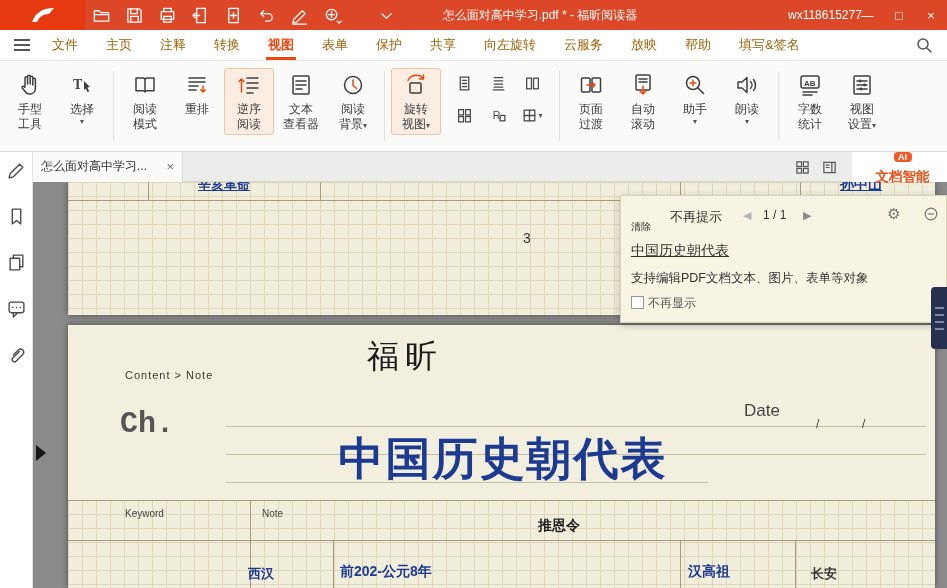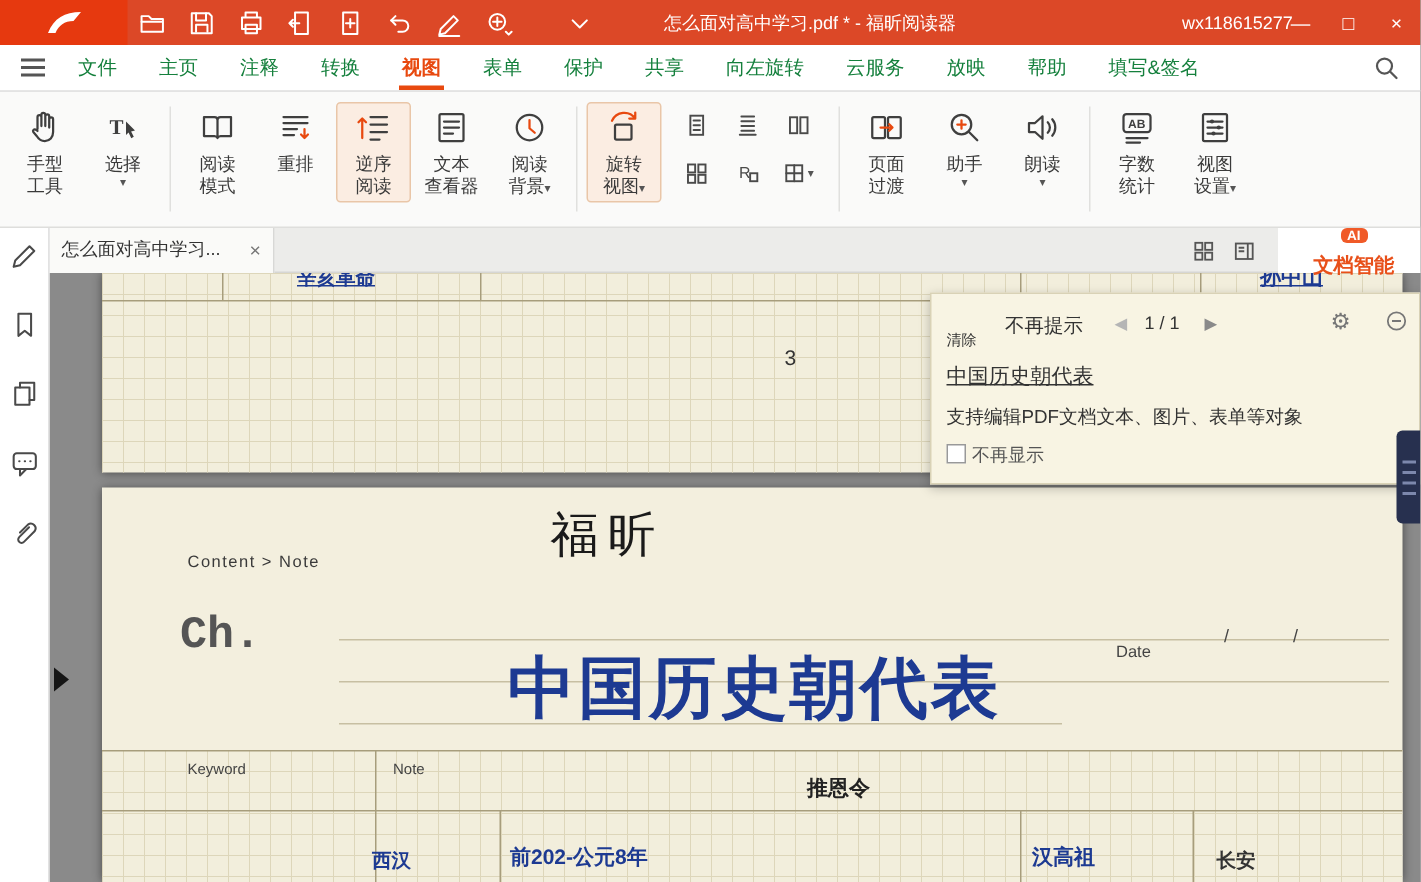--- a/index.html
+++ b/index.html
@@ -13,21 +13,21 @@
   .tico svg{width:19px;height:19px;fill:none;stroke:#fff;stroke-width:1.4;stroke-linecap:round;stroke-linejoin:round;}
   .tb-title{position:absolute;left:540px;top:0;height:20px;line-height:30px;transform:translateX(-50%);color:#fff;font-size:12px;white-space:nowrap;}
   .tb-account{position:absolute;left:788px;top:0;height:30px;line-height:30px;color:#fff;font-size:12px;}
   .winbtns{position:absolute;right:0;top:0;display:flex;}
   .winbtn{width:32px;height:30px;display:flex;align-items:center;justify-content:center;color:#fff;font-size:13px;}
 
   
   .menubar{position:absolute;left:0;top:30px;width:947px;height:31px;background:#fff;border-bottom:1px solid #E6E6E6;display:flex;align-items:center;box-sizing:border-box;z-index:39;}
   .hamb{width:16px;height:12px;margin:0 8px 0 14px;display:flex;flex-direction:column;justify-content:space-between;}
   .hamb i{display:block;height:2px;background:#555;}
-  .mitem{padding:0 14px;height:30px;line-height:30px;font-size:13px;color:#15803d;position:relative;white-space:nowrap;}
+  .mitem{padding:0 14px;height:30px;line-height:30px;font-size:13px;color:#a16207;position:relative;white-space:nowrap;}
   .mitem.active{color:#E8490F;font-weight:bold;}
   .mitem.active::after{content:"";position:absolute;left:12px;right:12px;bottom:0;height:3px;background:#E8490F;}
   .msearch{margin-left:auto;margin-right:14px;width:18px;height:18px;}
   .msearch svg{width:18px;height:18px;fill:none;stroke:#555;stroke-width:1.5;stroke-linecap:round;}
 
   
   .ribbon{position:absolute;left:0;top:61px;width:947px;height:91px;background:#FAFAF9;border-bottom:1px solid #DEDEDC;display:flex;align-items:flex-start;padding:7px 0 0 4px;box-sizing:border-box;z-index:38;}
   .rbtn{display:flex;flex-direction:column;align-items:center;min-width:42px;padding:3px 3px 2px;margin:0 1px;border:1px solid transparent;border-radius:3px;}
   .rbtn.hl{background:#FBEDE2;border-color:#E9C6A8;}
   .ric{width:26px;height:26px;fill:none;stroke:#3f3f3f;stroke-width:1.5;stroke-linecap:round;stroke-linejoin:round;margin-bottom:4px;flex:0 0 auto;}
@@ -282,20 +282,29 @@
     </div>
     <div class="rdiv"></div>
     <div class="rbtn">
       <svg class="ric" viewBox="0 0 26 26">
           <rect x="3.5" y="6" width="8.5" height="14" rx="1"></rect>
           <rect x="14" y="6" width="8.5" height="14" rx="1"></rect>
           <path class="oa" d="M9 13h8m0 0l-2.2-2.2M17 13l-2.2 2.2"></path>
         </svg>
       <span class="lbl">页面</span>
       <span class="lbl">过渡</span>
+    </div>
+    <div class="rbtn">
+      <svg class="ric" viewBox="0 0 26 26">
+          <rect x="6" y="3" width="14" height="15" rx="1"></rect>
+          <path d="M9 7h8M9 10h8"></path>
+          <path class="oa" d="M13 14v8m0 0l-3-3m3 3l3-3"></path>
+        </svg>
+      <span class="lbl">自动</span>
+      <span class="lbl">滚动</span>
     </div>
     <div class="rbtn">
       <svg class="ric" viewBox="0 0 26 26">
           <circle cx="11" cy="11" r="6.5"></circle>
           <path d="M16 16l5.5 5.5"></path>
           <path class="oa" d="M11 8.2v5.6M8.2 11h5.6"></path>
         </svg>
       <span class="lbl">助手</span>
       <span class="caret">▾</span>
     </div>
@@ -392,21 +401,21 @@
       <span class="dtxt" style="left:455px;top:48px;font-size:14px;color:#333">3</span>
     </div>
 
     <div class="page" id="page2">
       <span class="brand">福昕</span>
       <span class="dtxt" style="left:57px;top:44px;font-size:11px;color:#3a3a3a;letter-spacing:1px">Content &gt; Note</span>
       <span class="chh">Ch.</span>
       <div class="hline thinl" style="left:158px;top:101px;width:700px"></div>
       <div class="hline thinl" style="left:158px;top:129px;width:700px"></div>
       <div class="hline thinl" style="left:158px;top:157px;width:482px"></div>
-      <span class="dtxt" style="left:676px;top:104px;font-size:11px;color:#444">Date</span>
+      <span class="dtxt" style="left:676px;top:76px;font-size:17px;color:#444">Date</span>
       <span class="dtxt" style="left:748px;top:92px;font-size:12px;color:#444">/</span>
       <span class="dtxt" style="left:794px;top:92px;font-size:12px;color:#444">/</span>
       <div class="p2title">中国历史朝代表</div>
       <div class="gridpaper" style="position:absolute;left:0;top:175px;width:867px;height:88px"></div>
       <div class="hline" style="left:0;top:175px;width:867px"></div>
       <div class="hline" style="left:0;top:215px;width:867px"></div>
       <div class="vline" style="left:182px;top:175px;height:88px"></div>
       <div class="vline" style="left:265px;top:215px;height:48px"></div>
       <div class="vline" style="left:612px;top:215px;height:48px"></div>
       <div class="vline" style="left:727px;top:215px;height:48px"></div>

